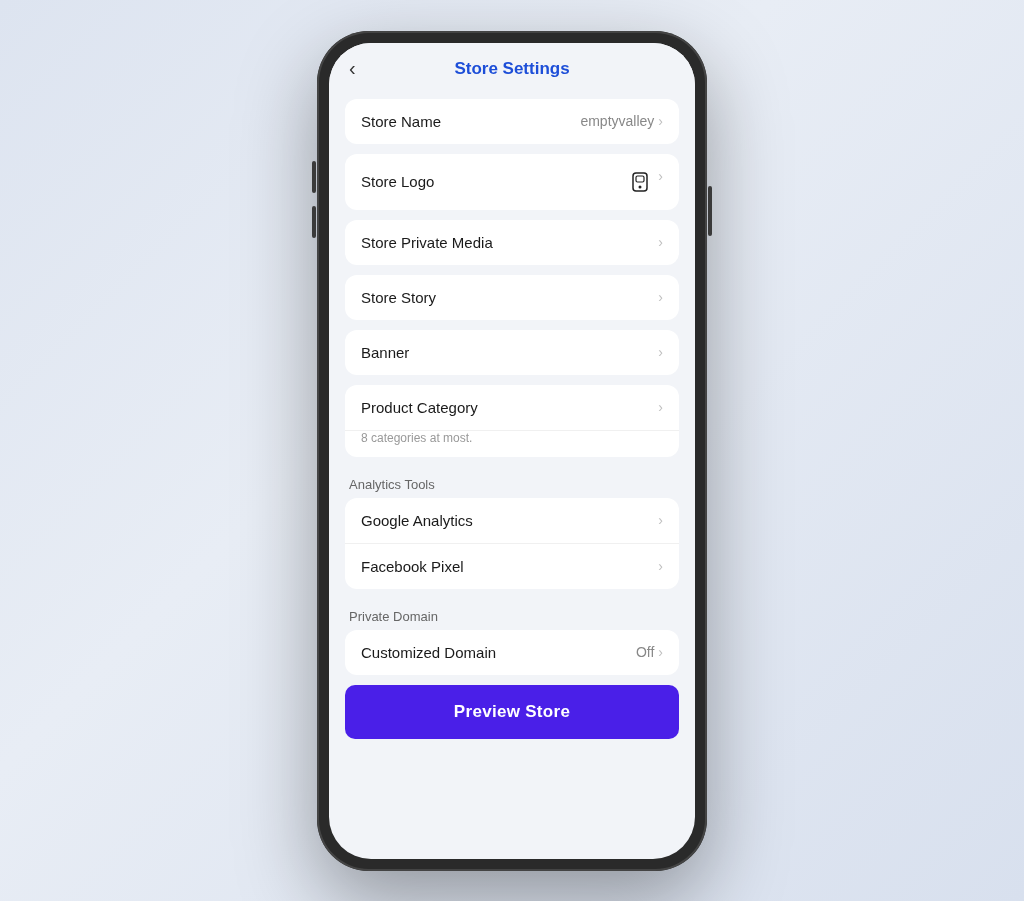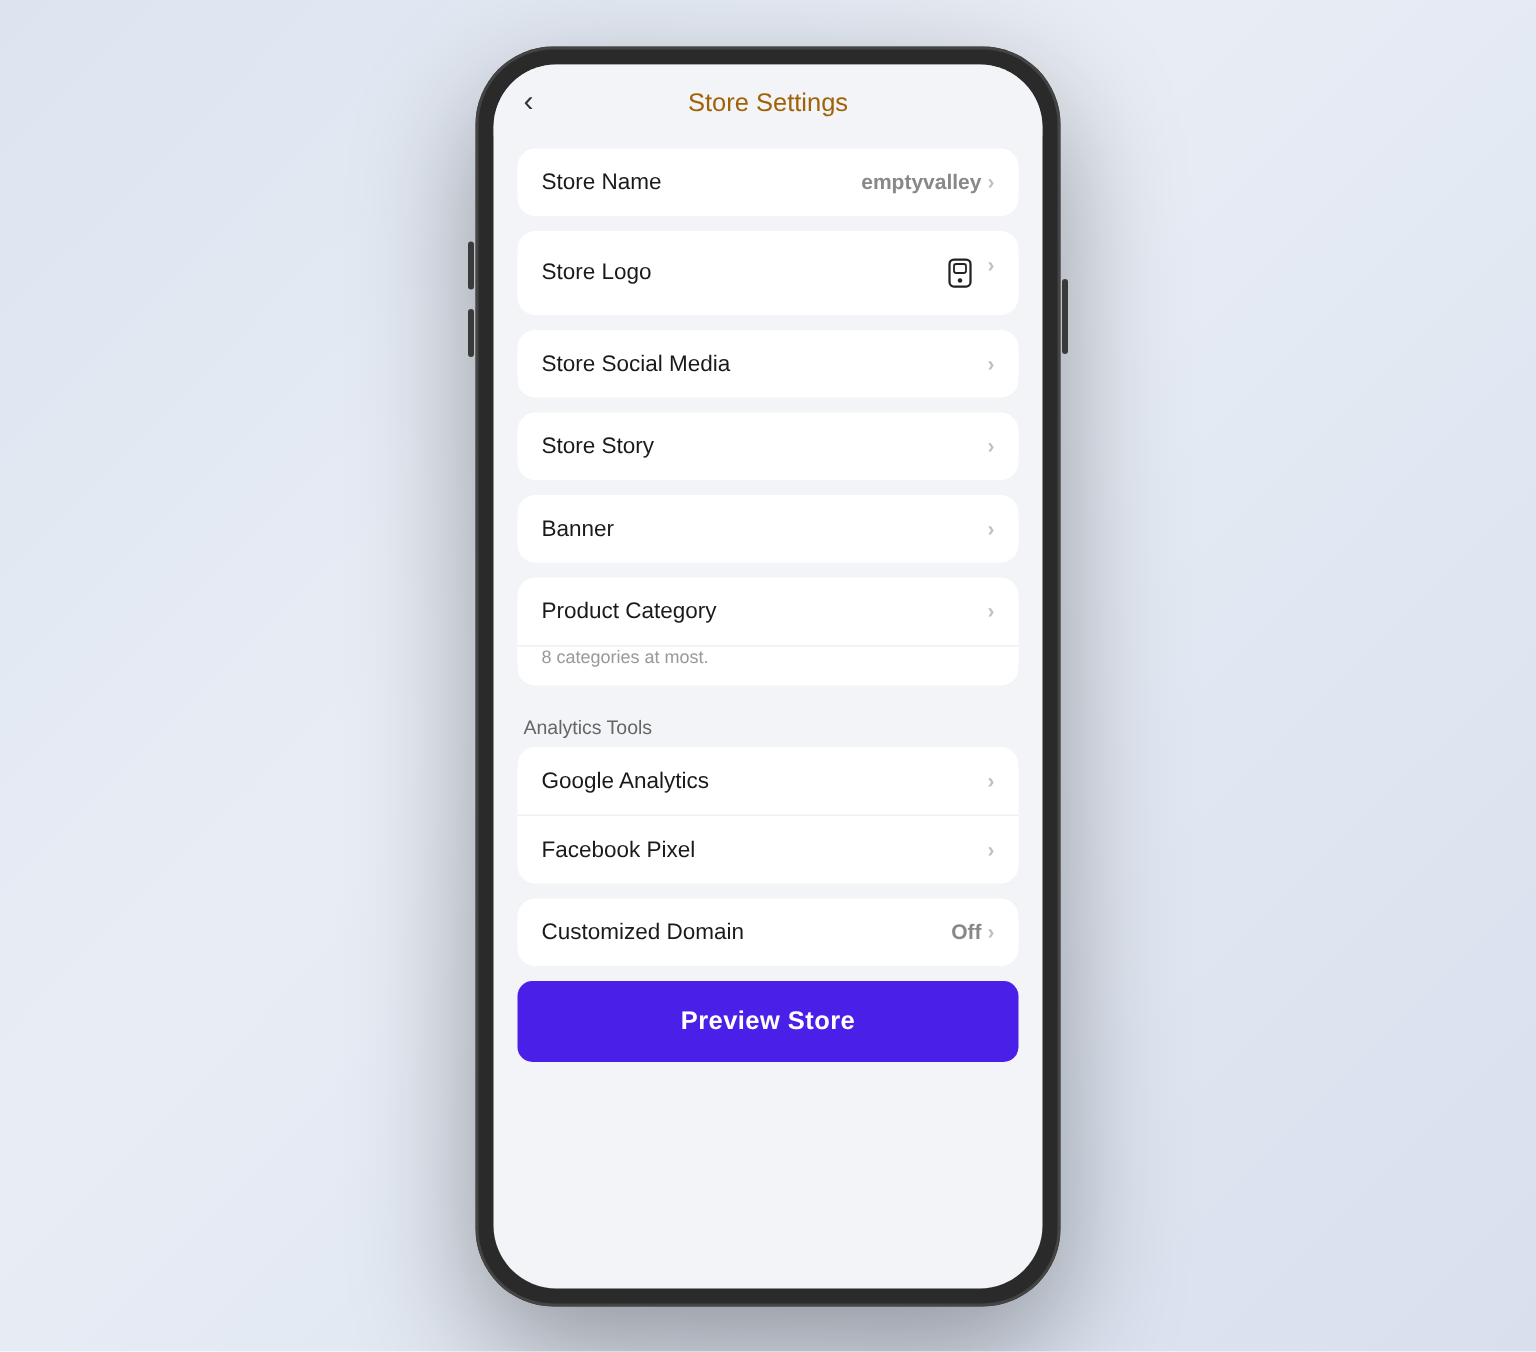--- a/index.html
+++ b/index.html
@@ -72,22 +72,22 @@
     .header-back {
       position: absolute;
       left: 20px;
       font-size: 20px;
       color: #333;
       cursor: pointer;
     }
 
     .header-title {
       font-size: 17px;
-      font-weight: 400;
-      color: #a16207;
+      font-weight: 700;
+      color: #1d4ed8;
     }
 
     
     .content {
       flex: 1;
       padding: 8px 16px 16px;
       display: flex;
       flex-direction: column;
       gap: 0;
     }
@@ -117,21 +117,20 @@
       font-size: 15px;
       color: #1a1a1a;
       font-weight: 400;
     }
 
     .setting-value {
       font-size: 14px;
       color: #888;
       display: flex;
       gap: 4px;
-      font-weight: bold;
     }
 
     .chevron {
       color: #c0c0c0;
       font-size: 14px;
     }
 
     
     .logo-icon {
       width: 28px;
@@ -230,21 +229,21 @@
                   <circle cx="12" cy="17" r="1.5" fill="#222"></circle>
                 </svg>
               </div>
               <span class="chevron">›</span>
             </div>
           </div>
         </div>
 
         <div class="setting-card">
           <div class="setting-row">
-            <span class="setting-label">Store Social Media</span>
+            <span class="setting-label">Store Private Media</span>
             <div class="setting-value">
               <span class="chevron">›</span>
             </div>
           </div>
         </div>
 
         <div class="setting-card">
           <div class="setting-row">
             <span class="setting-label">Store Story</span>
             <div class="setting-value">
@@ -284,20 +283,21 @@
           </div>
 
           <div class="setting-row">
             <span class="setting-label">Facebook Pixel</span>
             <div class="setting-value">
               <span class="chevron">›</span>
             </div>
           </div>
         </div>
 
+        <div class="section-header">Private Domain</div>
 
         <div class="setting-card">
           <div class="setting-row">
             <span class="setting-label">Customized Domain</span>
             <div class="setting-value">
               <span>Off</span>
               <span class="chevron">›</span>
             </div>
           </div>
         </div>

